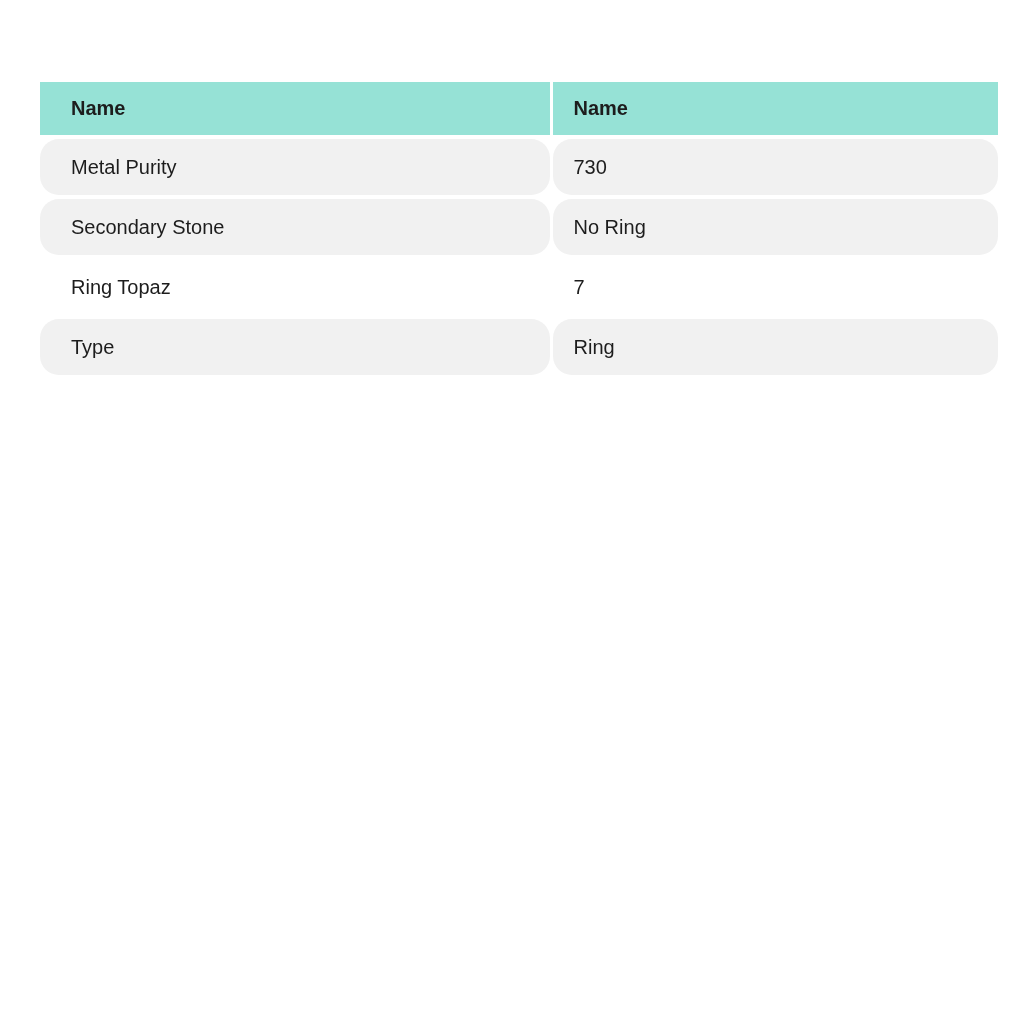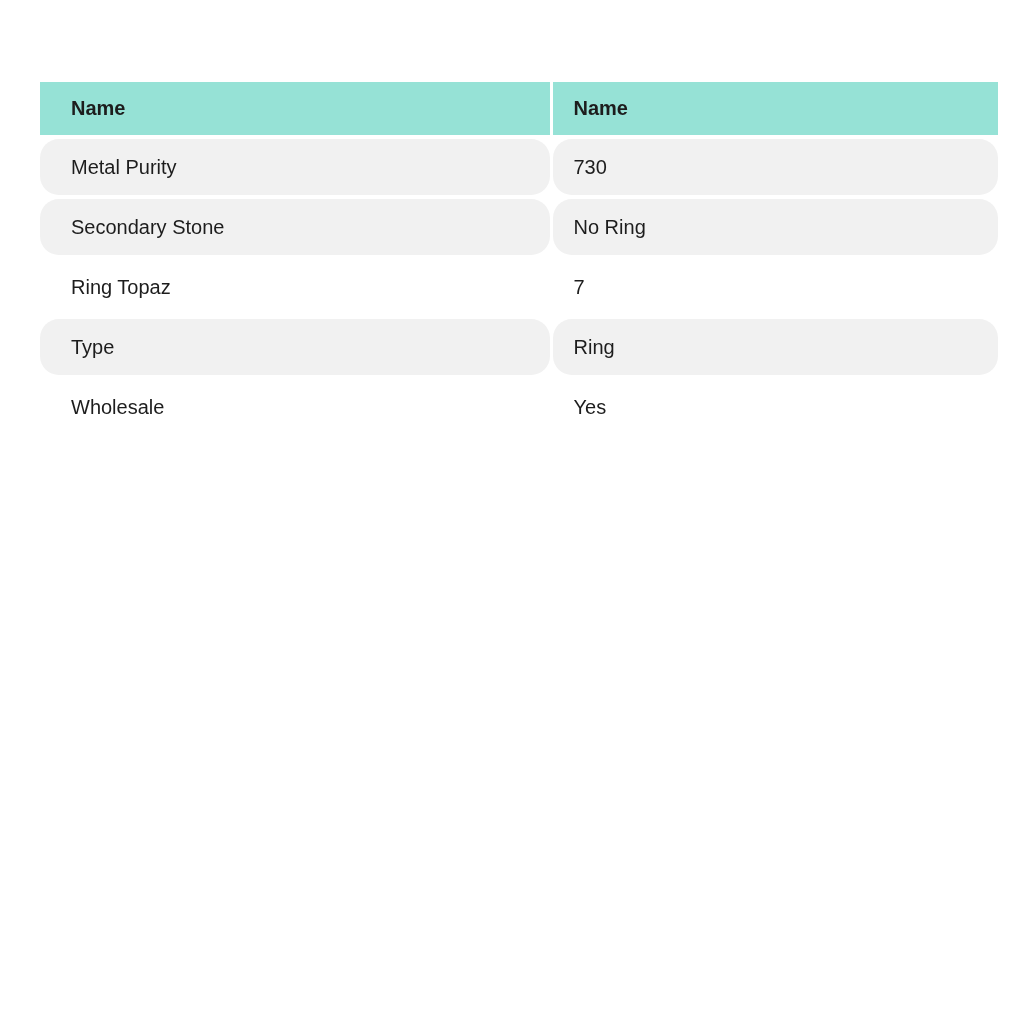--- a/index.html
+++ b/index.html
@@ -72,18 +72,14 @@
     <td>No Ring</td>
   </tr>
       <tr>
     <td>Ring Topaz</td>
     <td>7</td>
   </tr>
       <tr class="striped">
     <td>Type</td>
     <td>Ring</td>
   </tr>
-      <tr>
-    <td>Wholesale</td>
-    <td>Yes</td>
-  </tr>
     </tbody>
 </table>
 
 </body></html>

